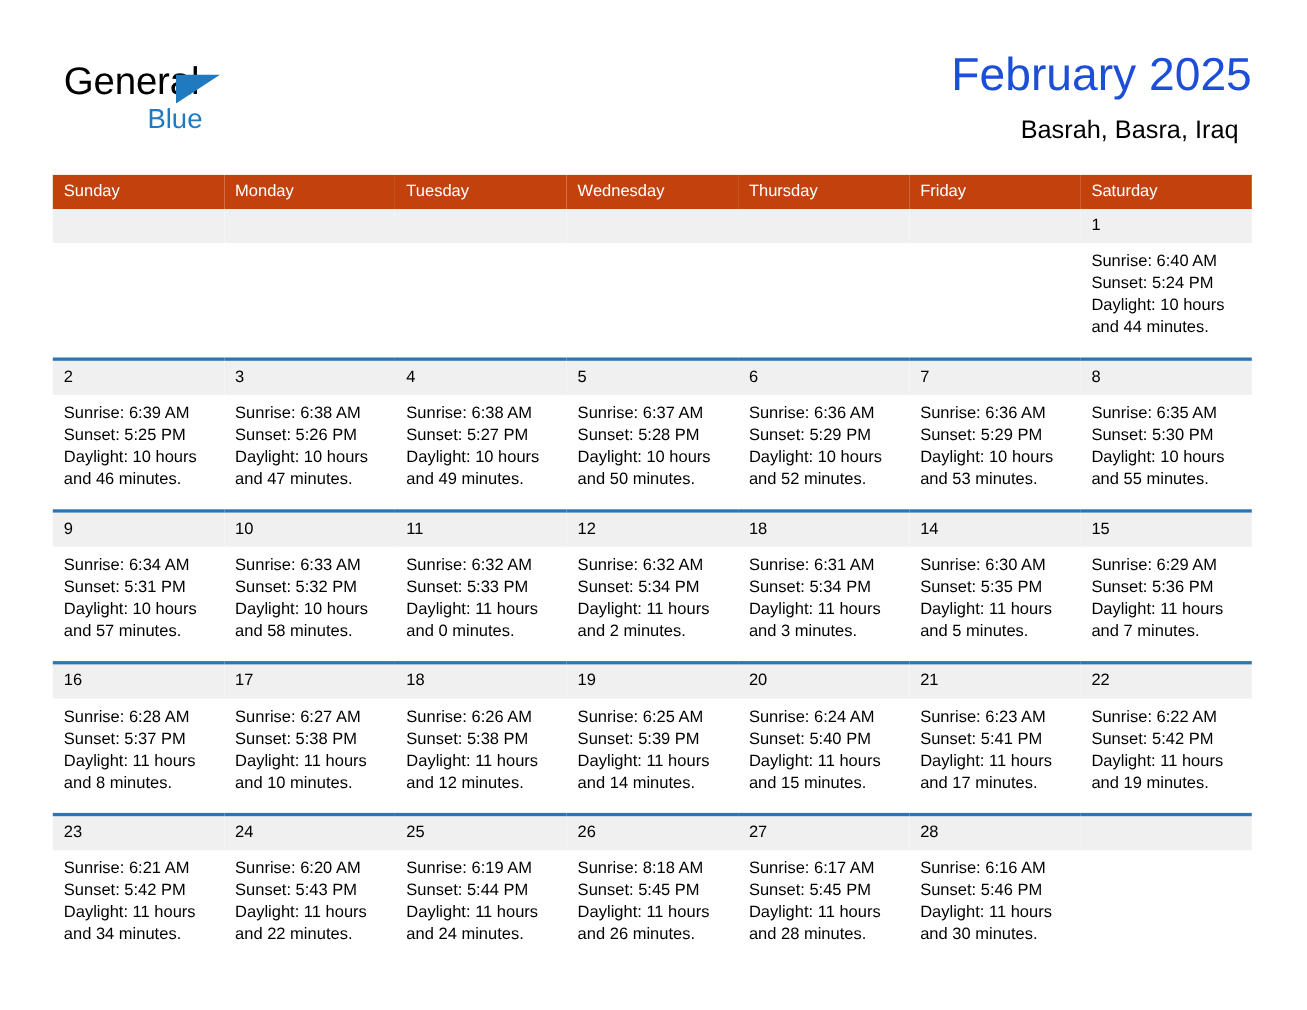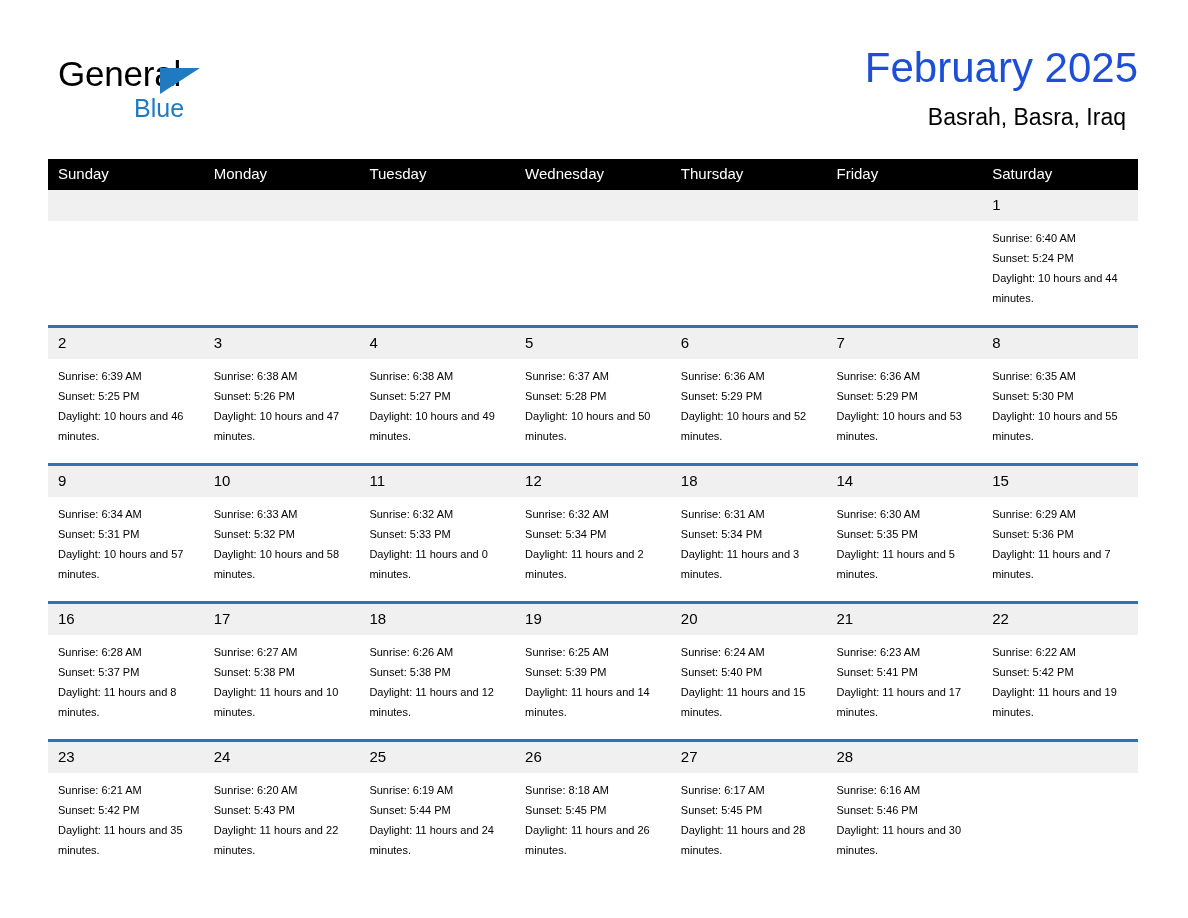--- a/index.html
+++ b/index.html
@@ -91,21 +91,21 @@
     position: absolute;
     left: 48px;
     top: 159px;
     width: 1090px;
     border-collapse: collapse;
     table-layout: fixed;
   }
   .calendar col { width: 155.71px; }
 
   .calendar thead th {
-    background: #000000;
+    background: #c2410c;
     color: #ffffff;
     font-size: 15px;
     font-weight: normal;
     text-align: left;
     padding: 6px 0 7px 10px;
     height: 18px;
     line-height: 18px;
   }
 
   .calendar tbody tr { height: 135px; }
@@ -123,21 +123,21 @@
     font-size: 15px;
     line-height: 18px;
     padding: 6px 0 7px 10px;
     min-height: 18px;
     color: #000000;
   }
   .daynum.empty { color: transparent; }
 
   .dayinfo {
     padding: 7px 10px 0 10px;
-    font-size: 11px;
+    font-size: 15px;
     line-height: 20px;
     color: #000000;
   }
   .dayinfo div { white-space: nowrap; }
   .dayinfo .daylight { white-space: normal; }
 </style>
 </head>
 <body>
 
 <div class="page">
@@ -380,21 +380,21 @@
               <div class="daylight">Daylight: 11 hours and 19 minutes.</div>
             </div>
           </td>
         </tr>
         <tr>
           <td class="day-cell">
             <div class="daynum">23</div>
             <div class="dayinfo">
               <div>Sunrise: 6:21 AM</div>
               <div>Sunset: 5:42 PM</div>
-              <div class="daylight">Daylight: 11 hours and 35 minutes.</div>
+              <div class="daylight">Daylight: 11 hours and 34 minutes.</div>
             </div>
           </td>
           <td class="day-cell">
             <div class="daynum">24</div>
             <div class="dayinfo">
               <div>Sunrise: 6:20 AM</div>
               <div>Sunset: 5:43 PM</div>
               <div class="daylight">Daylight: 11 hours and 22 minutes.</div>
             </div>
           </td>

